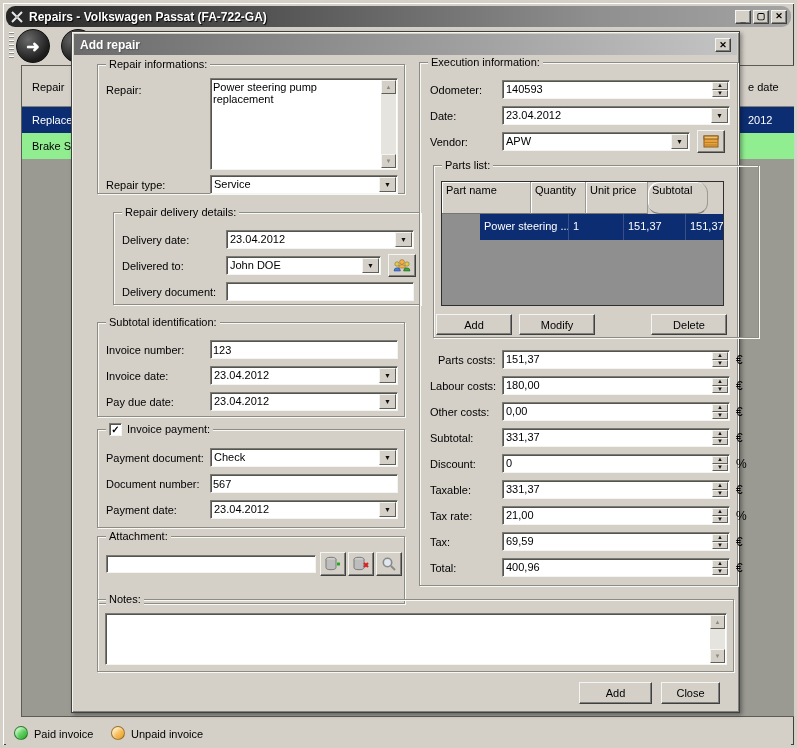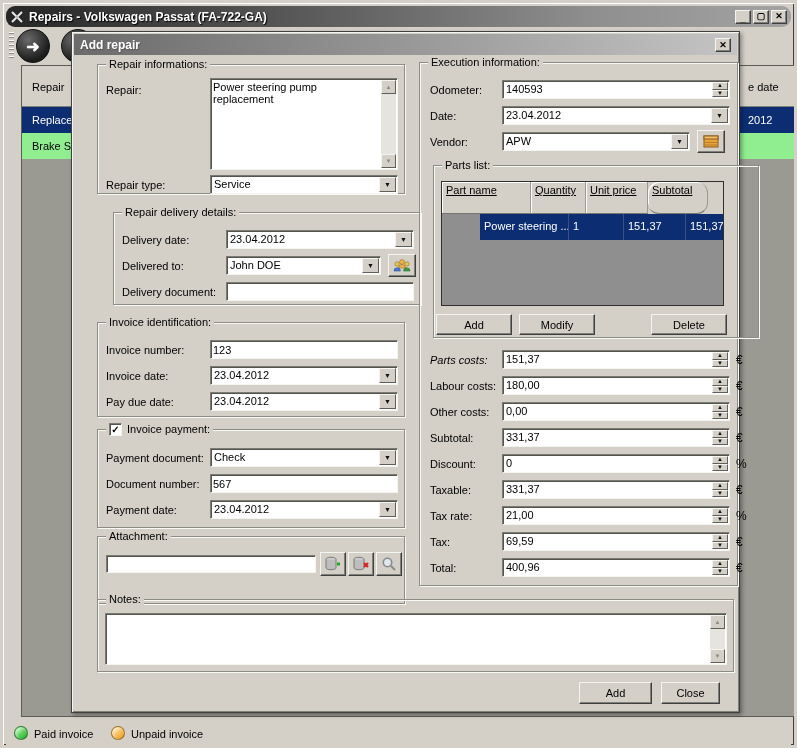--- a/index.html
+++ b/index.html
@@ -85,21 +85,21 @@
     border:0; outline:0; resize:none; font:11px "Liberation Sans",sans-serif; background:transparent; }
   .vscroll { position:absolute; top:1px; right:1px; bottom:1px; width:15px; background:#e6e4de; }
   .sb { position:absolute; left:0; right:0; height:14px; background:#d4d0c8;
     border:1px solid; border-color:#f4f4f0 #5f5f5a #5f5f5a #f4f4f0; font-size:6px; color:#8a8a84;
     display:flex; align-items:center; justify-content:center; }
   .sb.up { top:0; } .sb.down { bottom:0; }
   
   .pt { position:absolute; background:#8f8f8f; border:1px solid #2f2f2f; overflow:hidden; }
   .pt-head { display:flex; height:32px; background:#d4d0c8; }
   .pt-hcell { border-right:1px solid #9a9a92; border-bottom:1px solid #77776f; box-shadow: inset 1px 1px 0 #fff;
-    font-size:11px; padding:2px 4px; overflow:hidden;text-decoration:underline; }
+    font-size:11px; padding:2px 4px; overflow:hidden; }
   .pt-row { display:flex; height:26px; background:#0d2d72; color:#fff; width:268px;margin-left:38px; }
   .pt-cell { font-size:11px; padding:6px 4px 0 4px; border-right:1px solid #3a4f8a; white-space:nowrap; overflow:hidden; }
   .checkbox { position:absolute; width:13px; height:13px; background:#fff; border:1px solid; border-color:#7b7b73 #f4f4f0 #f4f4f0 #7b7b73;
     box-shadow: inset 1px 1px 0 #55554f; font-size:10px; font-weight:bold; display:flex; align-items:center; justify-content:center; }
   .icon-btn { position:absolute; background:#d4d0c8; display:flex; align-items:center; justify-content:center;
     border:1px solid; border-color:#f4f4f0 #404040 #404040 #f4f4f0; box-shadow: inset -1px -1px 0 #80807a; }
 </style>
 </head>
 <body>
 
@@ -209,21 +209,21 @@
           <path d="M10.6 12 a3.2 3.2 0 0 1 6.4 0 z" fill="#3da23d" stroke="#1a5a1a" stroke-width=".5"></path>
         </svg>
       </div>
       <span class="label" style="left:8px; top:73px;">Delivery document:</span>
       <div class="field" style="left:112px; top:69px; width:188px;">
         <input type="text" value="" style="">
       </div>
     </div>
 
     <div class="group" style="left:25px; top:290px; width:308px; height:95px;">
-      <span class="legend">Invoice identification:</span>
+      <span class="legend">Subtotal identification:</span>
       <span class="label" style="left:8px; top:21px;">Invoice number:</span>
       <div class="field" style="left:112px; top:17px; width:188px;">
         <input type="text" value="123" style="">
       </div>
       <span class="label" style="left:8px; top:47px;">Invoice date:</span>
       <div class="field" style="left:112px; top:43px; width:188px;">
         <span class="ftext">23.04.2012</span>
         <div class="combo-btn">
             <span>▼</span>
           </div>
@@ -336,21 +336,21 @@
             <div class="pt-cell" style="width:55px;">1</div>
             <div class="pt-cell" style="width:62px;">151,37</div>
             <div class="pt-cell" style="width:60px; border-right:0;">151,37</div>
           </div>
         </div>
         <div class="btn" style="left:2px; top:148px; width:76px; height:21px;">Add</div>
         <div class="btn" style="left:85px; top:148px; width:76px; height:21px;">Modify</div>
         <div class="btn" style="left:217px; top:148px; width:76px; height:21px;">Delete</div>
       </div>
 
-      <span class="label" style="left:10px; top:291px;font-style:italic;">Parts costs:</span>
+      <span class="label" style="left:18px; top:291px;">Parts costs:</span>
       <div class="field" style="left:82px; top:287px; width:228px;">
         <span class="ftext">151,37</span>
         <div class="spin">
             <div>▲</div>
             <div>▼</div>
           </div>
       </div>
       <span class="unit" style="left:316px; top:290px;">€</span>
 
       <span class="label" style="left:10px; top:317px;">Labour costs:</span>

